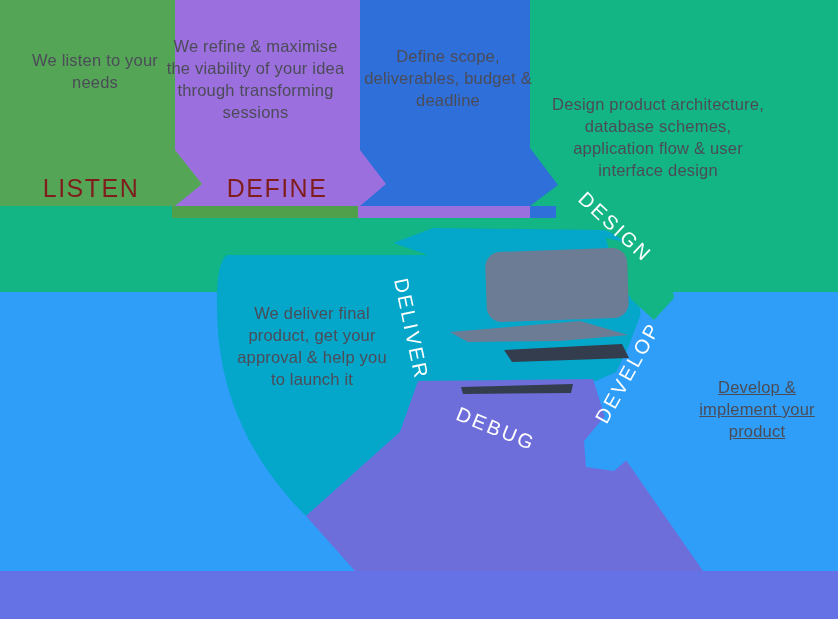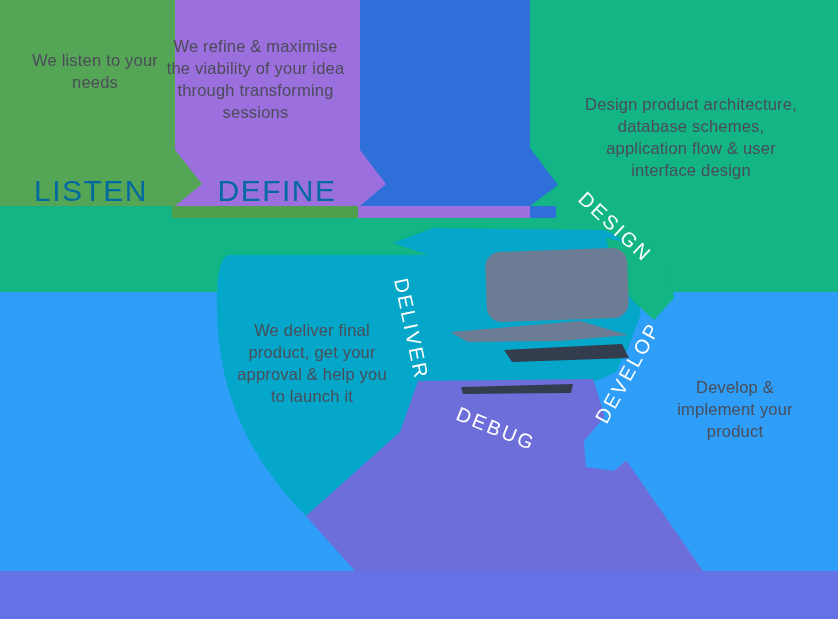--- a/index.html
+++ b/index.html
@@ -2,21 +2,21 @@
 <html><head>
 <meta charset="utf-8">
 <style>
   html,body{margin:0;padding:0;background:#fff;}
   body{width:838px;height:619px;overflow:hidden;position:relative;
        font-family:"Liberation Sans","DejaVu Sans",sans-serif;}
   .stage{position:absolute;left:0;top:0;width:838px;height:619px;}
   svg{position:absolute;left:0;top:0;display:block;}
   .txt{position:absolute;color:#4B4C58;font-size:16.5px;line-height:1.33;
        text-align:center;letter-spacing:.2px;}
-  .step-label{position:absolute;color:#0369a1;font-size:30px;font-weight:500;
+  .step-label{position:absolute;color:#7f1d1d;font-size:25px;font-weight:500;
        letter-spacing:1.5px;text-align:center;}
   .ring-label{position:absolute;color:#ffffff;font-size:20px;font-weight:500;
        letter-spacing:2.5px;white-space:nowrap;}
 </style>
 </head>
 <body>
 
 <div class="stage">
 
   <svg width="838" height="619" viewBox="0 0 838 619">
@@ -51,23 +51,24 @@
     <rect x="358" y="206" width="172" height="12" fill="#9C6FDE"></rect>
     <rect x="530" y="206" width="26" height="12" fill="#2F6FD9"></rect>
 
     <path d="M360,0 L530,0 L530,148 L558,185 L530,206 L360,206 Z" fill="#2F6FD9"></path>
     <path d="M172,0 L360,0 L360,150 L386,184 L360,206 L172,206 Z" fill="#9C6FDE"></path>
     <path d="M0,0 L175,0 L175,150 L202,184 L175,206 L0,206 Z" fill="#55A556"></path>
   </svg>
 
   <div class="txt" style="left:10px;top:50px;width:170px;">We listen to your needs</div>
   <div class="txt" style="left:163px;top:36px;width:185px;">We refine &amp; maximise the viability of your idea through transforming sessions</div>
-  <div class="txt" style="left:580px;top:94px;width:222px;">Design product architecture, database schemes, application flow &amp; user interface design</div>
-  <div class="txt" style="left:655px;top:377px;width:160px;">Develop &amp; implement your product</div>
-  <div class="txt" style="left:233px;top:320px;width:158px;">We deliver final product, get your approval &amp; help you to launch it</div>
+  <div class="txt" style="left:362px;top:46px;width:172px;">Define scope, deliverables, budget &amp; deadline</div>
+  <div class="txt" style="left:547px;top:94px;width:222px;">Design product architecture, database schemes, application flow &amp; user interface design</div>
+  <div class="txt" style="left:677px;top:377px;width:160px;text-decoration:underline;">Develop &amp; implement your product</div>
+  <div class="txt" style="left:233px;top:303px;width:158px;">We deliver final product, get your approval &amp; help you to launch it</div>
 
   <div class="step-label" style="left:21px;top:174px;width:140px;">LISTEN</div>
   <div class="step-label" style="left:207px;top:174px;width:140px;">DEFINE</div>
 
   <div class="ring-label" style="left:615px;top:227px;transform:translate(-50%,-50%) rotate(43deg);">DESIGN</div>
   <div class="ring-label" style="left:628px;top:373px;transform:translate(-50%,-50%) rotate(-61deg);">DEVELOP</div>
   <div class="ring-label" style="left:496px;top:429px;transform:translate(-50%,-50%) rotate(22deg);">DEBUG</div>
   <div class="ring-label" style="left:411px;top:329px;transform:translate(-50%,-50%) rotate(78deg);">DELIVER</div>
 
 </div>

